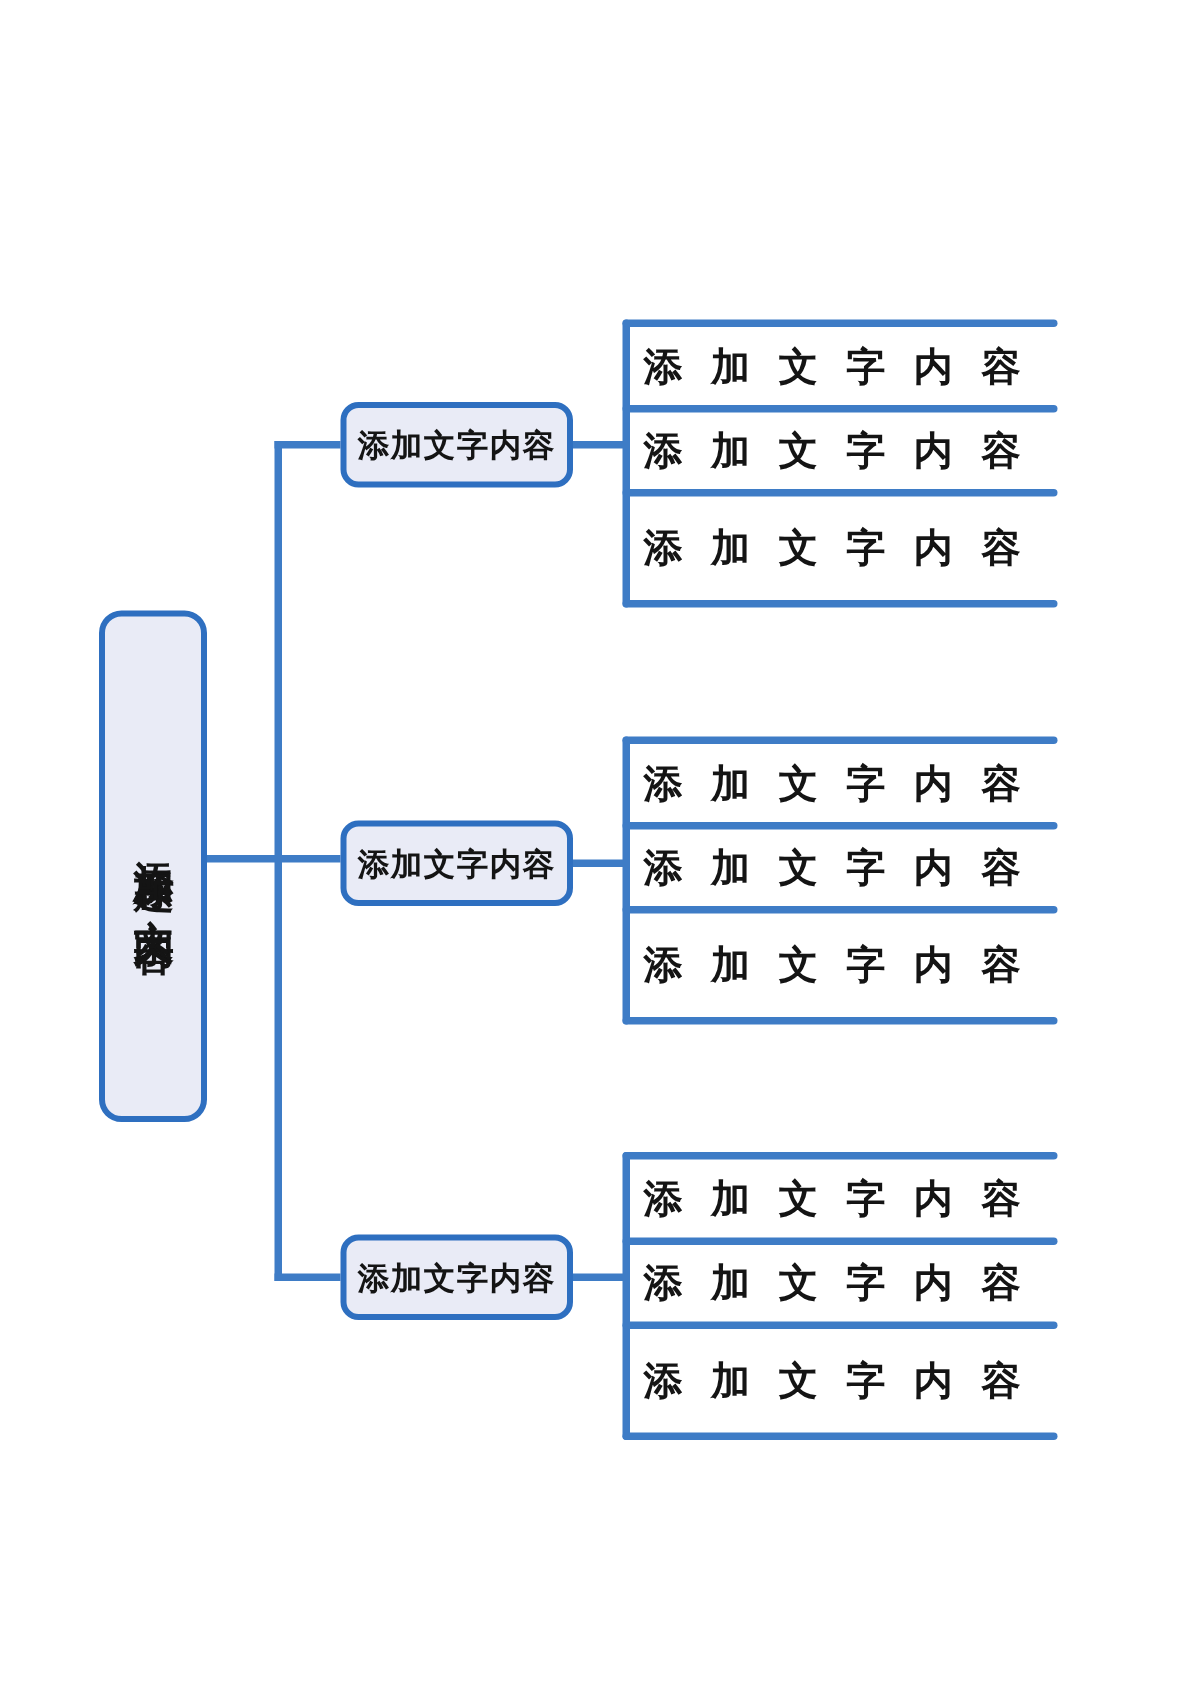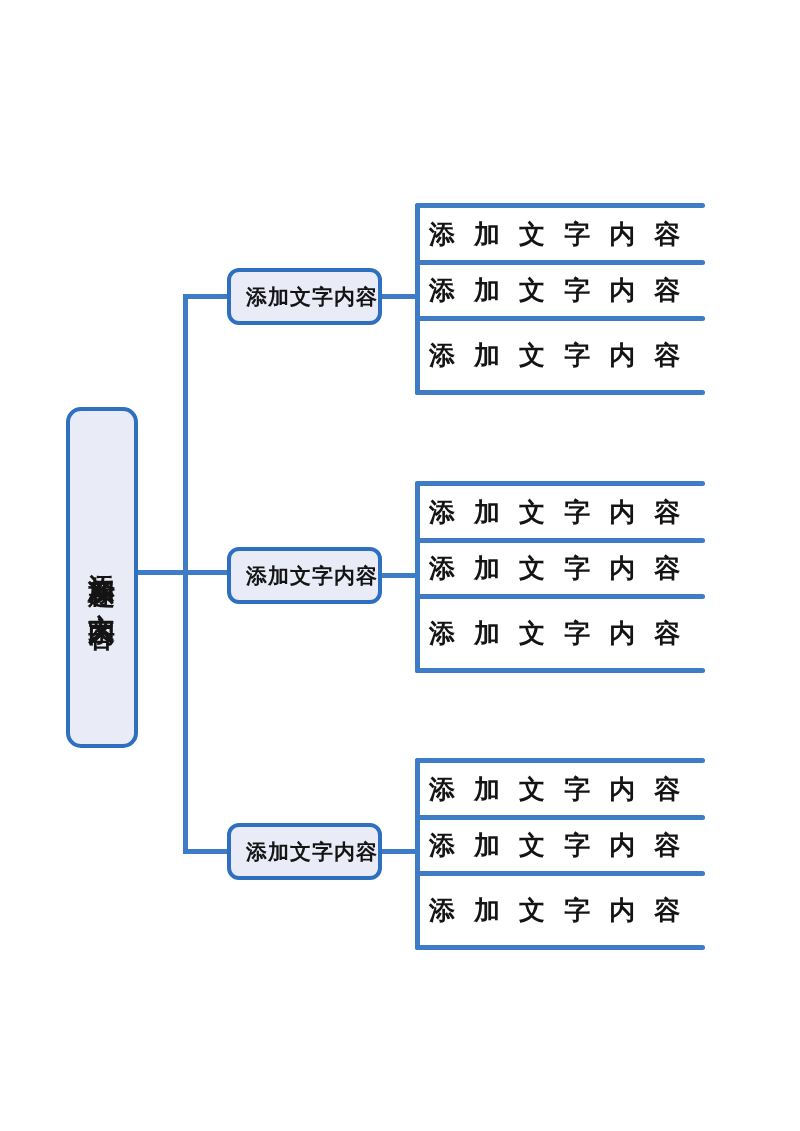--- a/index.html
+++ b/index.html
@@ -59,40 +59,41 @@
   .branch-node {
     position: absolute;
     left: 227px;
     width: 155px; height: 57px;
     box-sizing: border-box;
     background: var(--node-fill, #e9ebf6);
     border: 4px solid var(--node-border, #2e6fc0);
     border-radius: 12px;
     display: flex;
     align-items: center;
-    justify-content: flex-end;
+    justify-content: center;
     cursor: pointer;
   }
   .branch-node span {
     font-size: 21px;
     font-weight: bold;
     letter-spacing: 1px;
     color: var(--text-color, #141414);
     white-space: nowrap;
   }
   .b1 { top: 268px; }
   .b2 { top: 547px; }
   .b3 { top: 823px; }
 
   
   .leaf-group {
     position: absolute;
     left: 415px;
     width: 292px;
     height: 200px;
+    margin-top: 10px;
   }
   .g1 { top: 203px; }
   .g2 { top: 481px; }
   .g3 { top: 758px; }
 
   .gv {  
     position: absolute;
     left: 0; top: 0;
     width: 5px; height: 192px;
     background: var(--line-blue, #3e7cc6);

